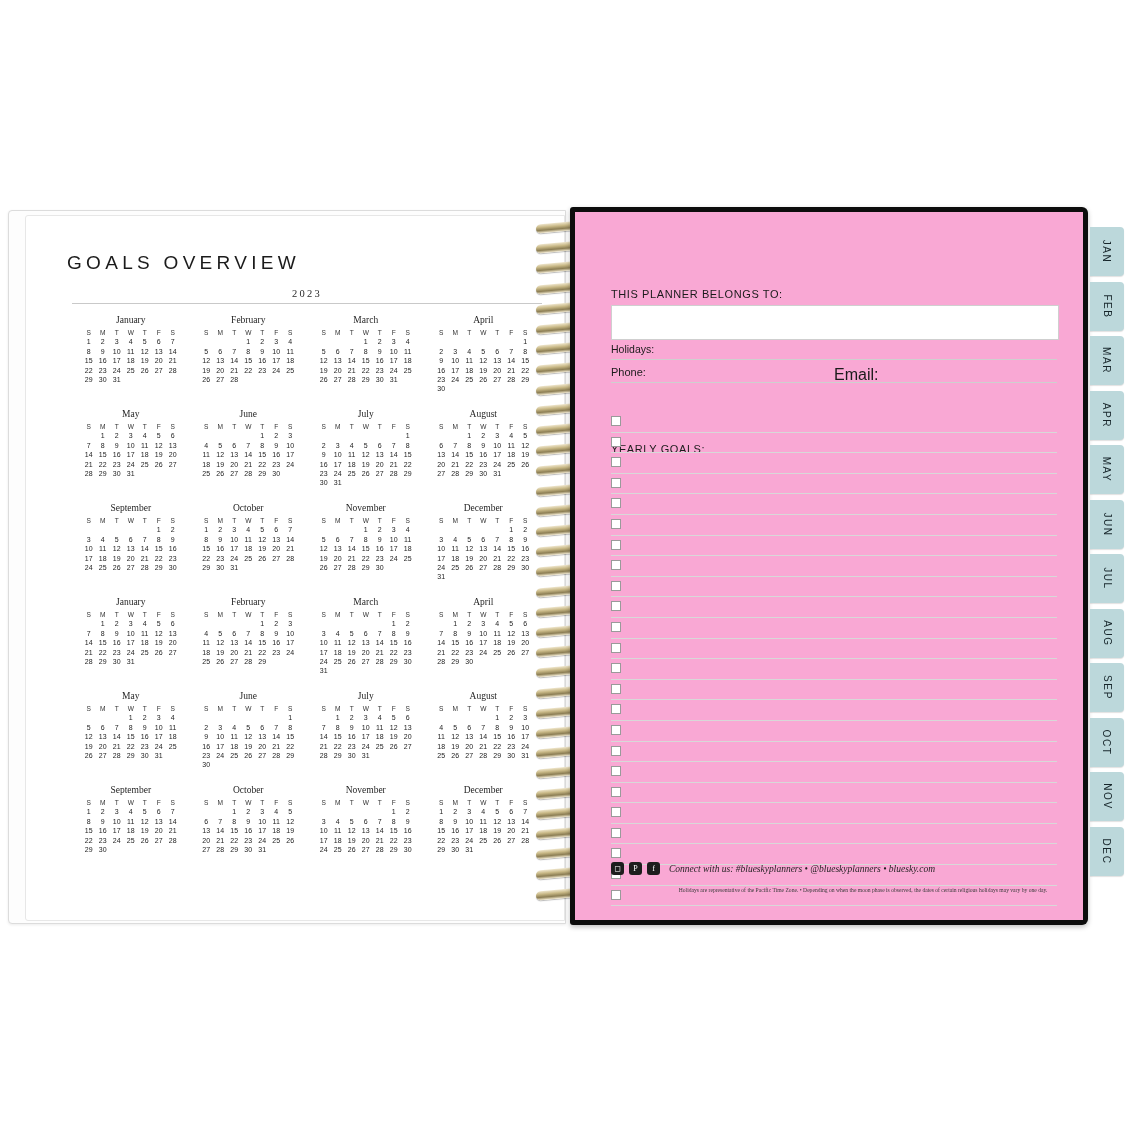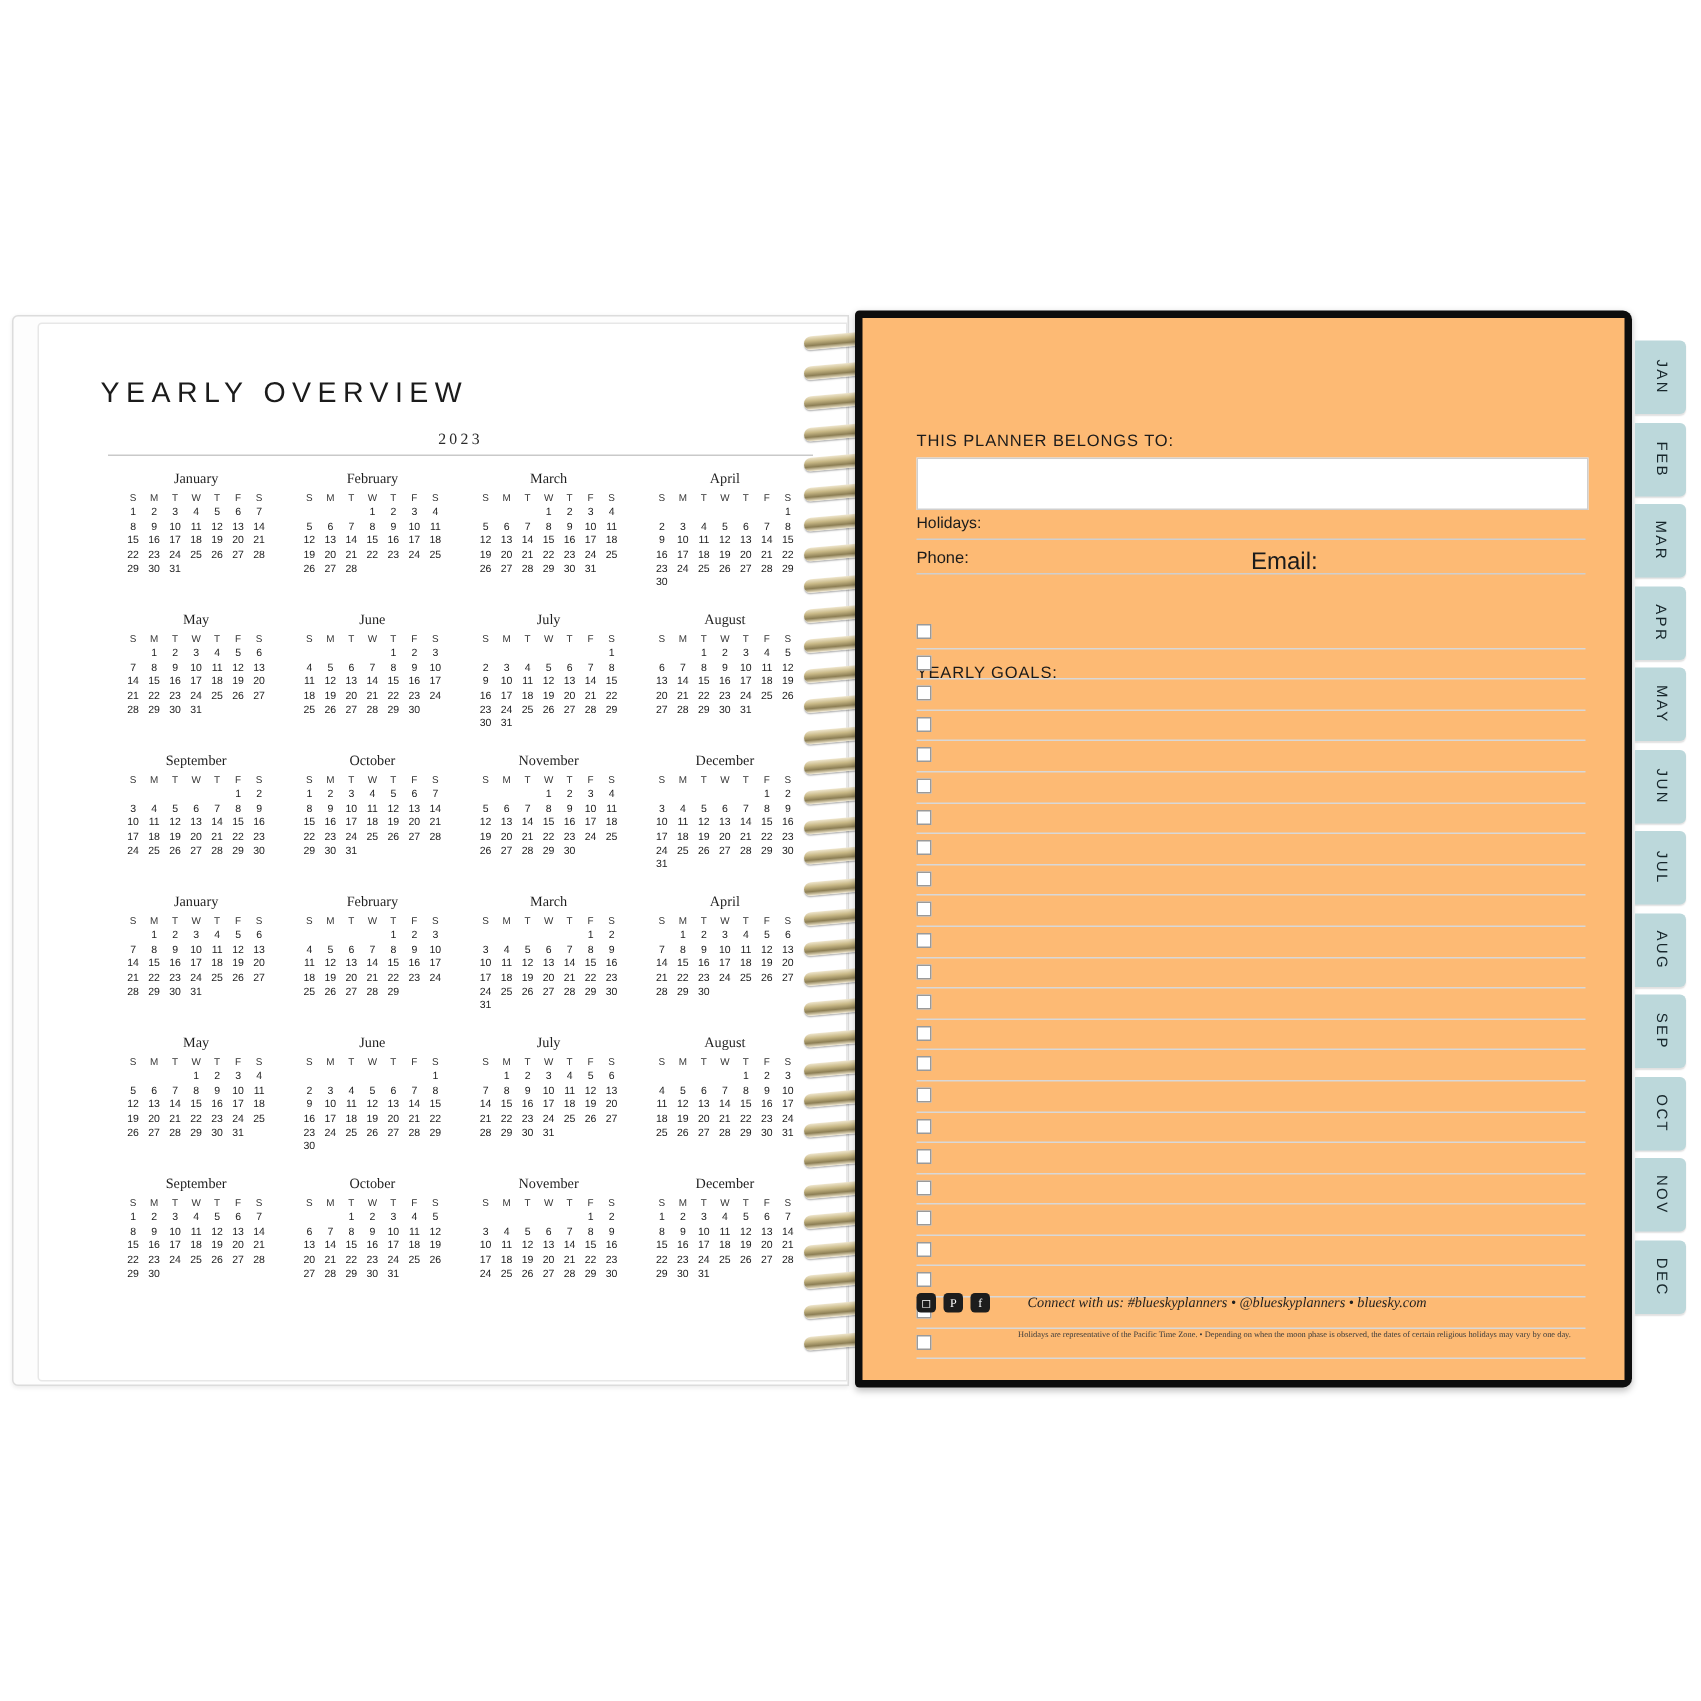--- a/index.html
+++ b/index.html
@@ -131,21 +131,21 @@
     background: #0d0d0d;
     border-radius: 3px 6px 6px 3px;
     box-shadow: 0 2px 5px rgba(0,0,0,0.25);
   }
   .right-inner {
     position: absolute;
     left: 5px;
     top: 5px;
     width: 508px;
     height: 708px;
-    background: #fdba74;
+    background: #f9a8d4;
   }
   .belongs-label {
     position: absolute;
     left: 36px;
     top: 76px;
     font-size: 11px;
     letter-spacing: 0.6px;
     color: #1b1b1b;
   }
   .belongs-box {
@@ -236,21 +236,21 @@
     border-radius: 3px;
     background: #1d1d1d;
     display: inline-flex;
     align-items: center;
     justify-content: center;
     color: #fff;
     font-size: 8px;
     font-family: "Liberation Serif", serif;
   }
   .social-text {
-    margin-left: 20px;
+    margin-left: 4px;
     font-size: 9.5px;
     font-style: italic;
     color: #1f1f1f;
     font-family: "Liberation Serif", serif;
   }
   .footnote {
     position: absolute;
     left: 88px;
     top: 675px;
     width: 400px;
@@ -288,21 +288,21 @@
     white-space: nowrap;
   }
 </style>
 </head>
 <body>
 
 <div class="planner">
 
   <div class="left-page">
     <div class="left-inner">
-      <div class="yearly-title">YEARLY OVERVIEW</div>
+      <div class="yearly-title">GOALS OVERVIEW</div>
       <div id="year-blocks">
           <div class="year-block" style="top: 72px;">
             <div class="year-label">2023</div>
             <div class="months-grid">
               <div class="month">
                 <div class="month-name">January</div>
                 <div class="dow-row">
                   <span>S</span>
                   <span>M</span>
                   <span>T</span>

